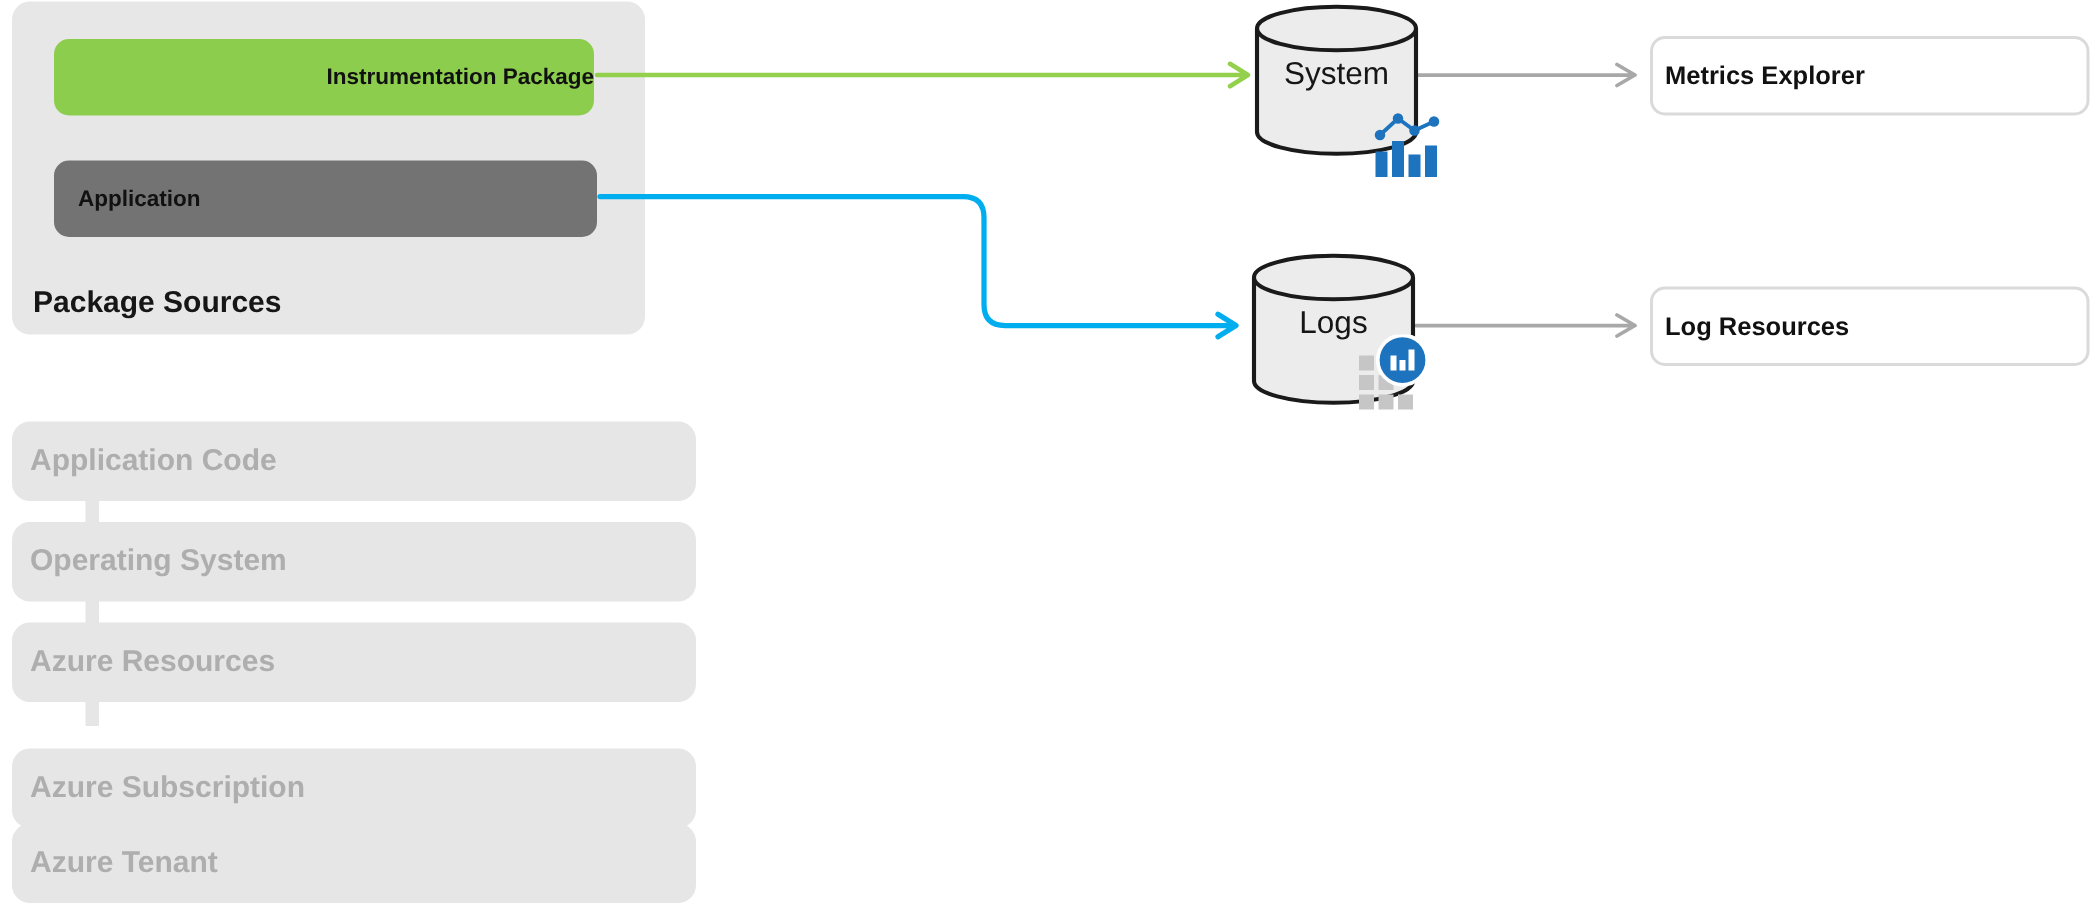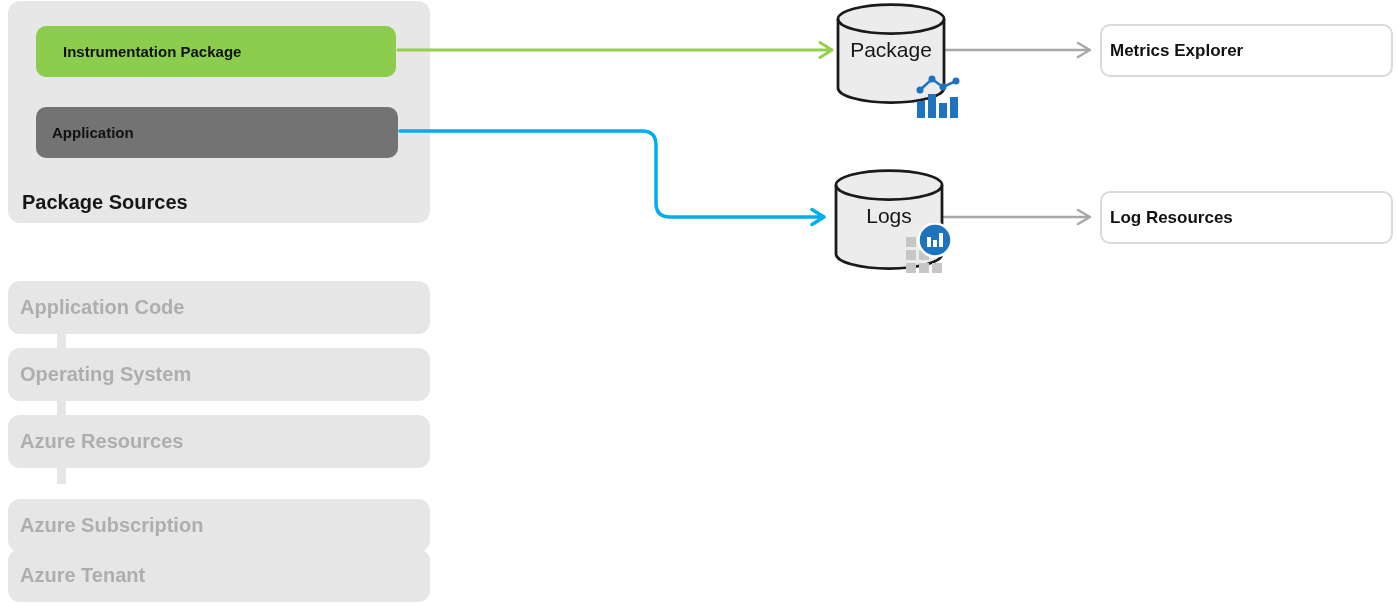--- a/index.html
+++ b/index.html
@@ -11,28 +11,28 @@
   
   .group{
     left:8px;top:1px;width:422px;height:222px;
     background:#e7e7e7;border-radius:12px;
   }
   .src-btn{
     left:28px;width:360px;height:51px;border-radius:10px;
     display:flex;align-items:center;padding-left:27px;box-sizing:border-box;
     font-size:15px;font-weight:700;color:#111;
   }
-  .btn-green{top:25px;}
+  .btn-green{top:25px;justify-content:flex-end;}
   .btn-blue{top:106px;width:362px;}
   .group-label{
     left:14px;top:190px;font-size:20px;font-weight:700;color:#161616;
   }
   
   .stack-item{
-    left:8px;width:422px;height:53px;background:#e6e6e6;border-radius:12px;
+    left:8px;width:456px;height:53px;background:#e6e6e6;border-radius:12px;
     display:flex;align-items:center;padding-left:12px;box-sizing:border-box;
     font-size:20px;font-weight:700;color:#aeaeae;
   }
   .stack-conn{
     left:57px;width:9px;height:18px;background:#e6e6e6;
   }
   
   .cyl-wrap{width:114px;height:104px;}
   .cyl-label{
     position:absolute;left:0;top:36px;width:100%;text-align:center;
@@ -90,21 +90,21 @@
     <path d="M400,131 H642 Q656,131 656,145 V203 Q656,217 670,217 H822 M812,209.5 L824,217 L812,224.5" fill="none" stroke-width="3.5" stroke-linecap="round" stroke-linejoin="round" stroke="#00aeef"></path>
     <path d="M946,50 H1088 M1078,43 L1090,50 L1078,57" fill="none" stroke-width="2.5" stroke-linecap="round" stroke-linejoin="round" stroke="#a8a8a8"></path>
     <path d="M944,217 H1088 M1078,210 L1090,217 L1078,224" fill="none" stroke-width="2.5" stroke-linecap="round" stroke-linejoin="round" stroke="#a8a8a8"></path>
   </svg>
 
   <div class="abs cyl-wrap" style="left:834px;top:2px;">
     <svg width="114" height="104" viewBox="0 0 114 104">
       <path d="M4,17 V86 A53,14.5 0 0 0 110,86 V17" stroke-width="2.75" fill="#ececec" stroke="#1a1a1a"></path>
       <ellipse cx="57" cy="17" rx="53" ry="14.5" stroke-width="2.75" fill="#ececec" stroke="#1a1a1a"></ellipse>
     </svg>
-    <div class="cyl-label">Package</div>
+    <div class="cyl-label">System</div>
   </div>
 
   <svg class="abs" style="left:916px;top:74px;" width="46" height="44" viewBox="0 0 46 44">
     <g fill="#1e73be">
       <rect x="1" y="27" width="8" height="17"></rect>
       <rect x="12" y="20" width="8" height="24"></rect>
       <rect x="23" y="29" width="8" height="15"></rect>
       <rect x="34" y="23" width="8" height="21"></rect>
       <circle cx="4" cy="16" r="3.5"></circle>
       <circle cx="16" cy="5" r="3.5"></circle>

